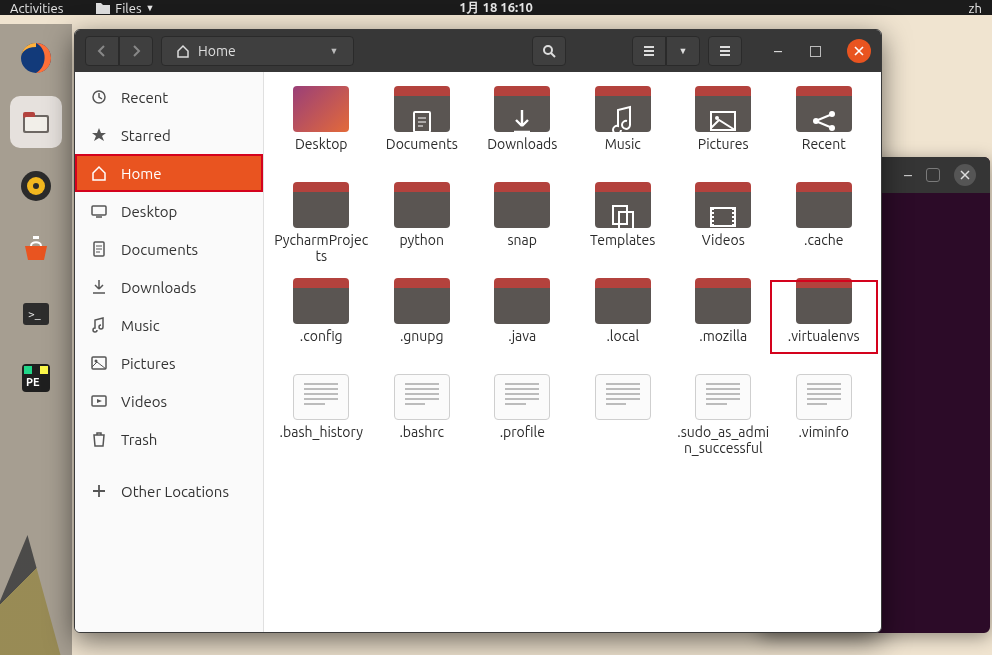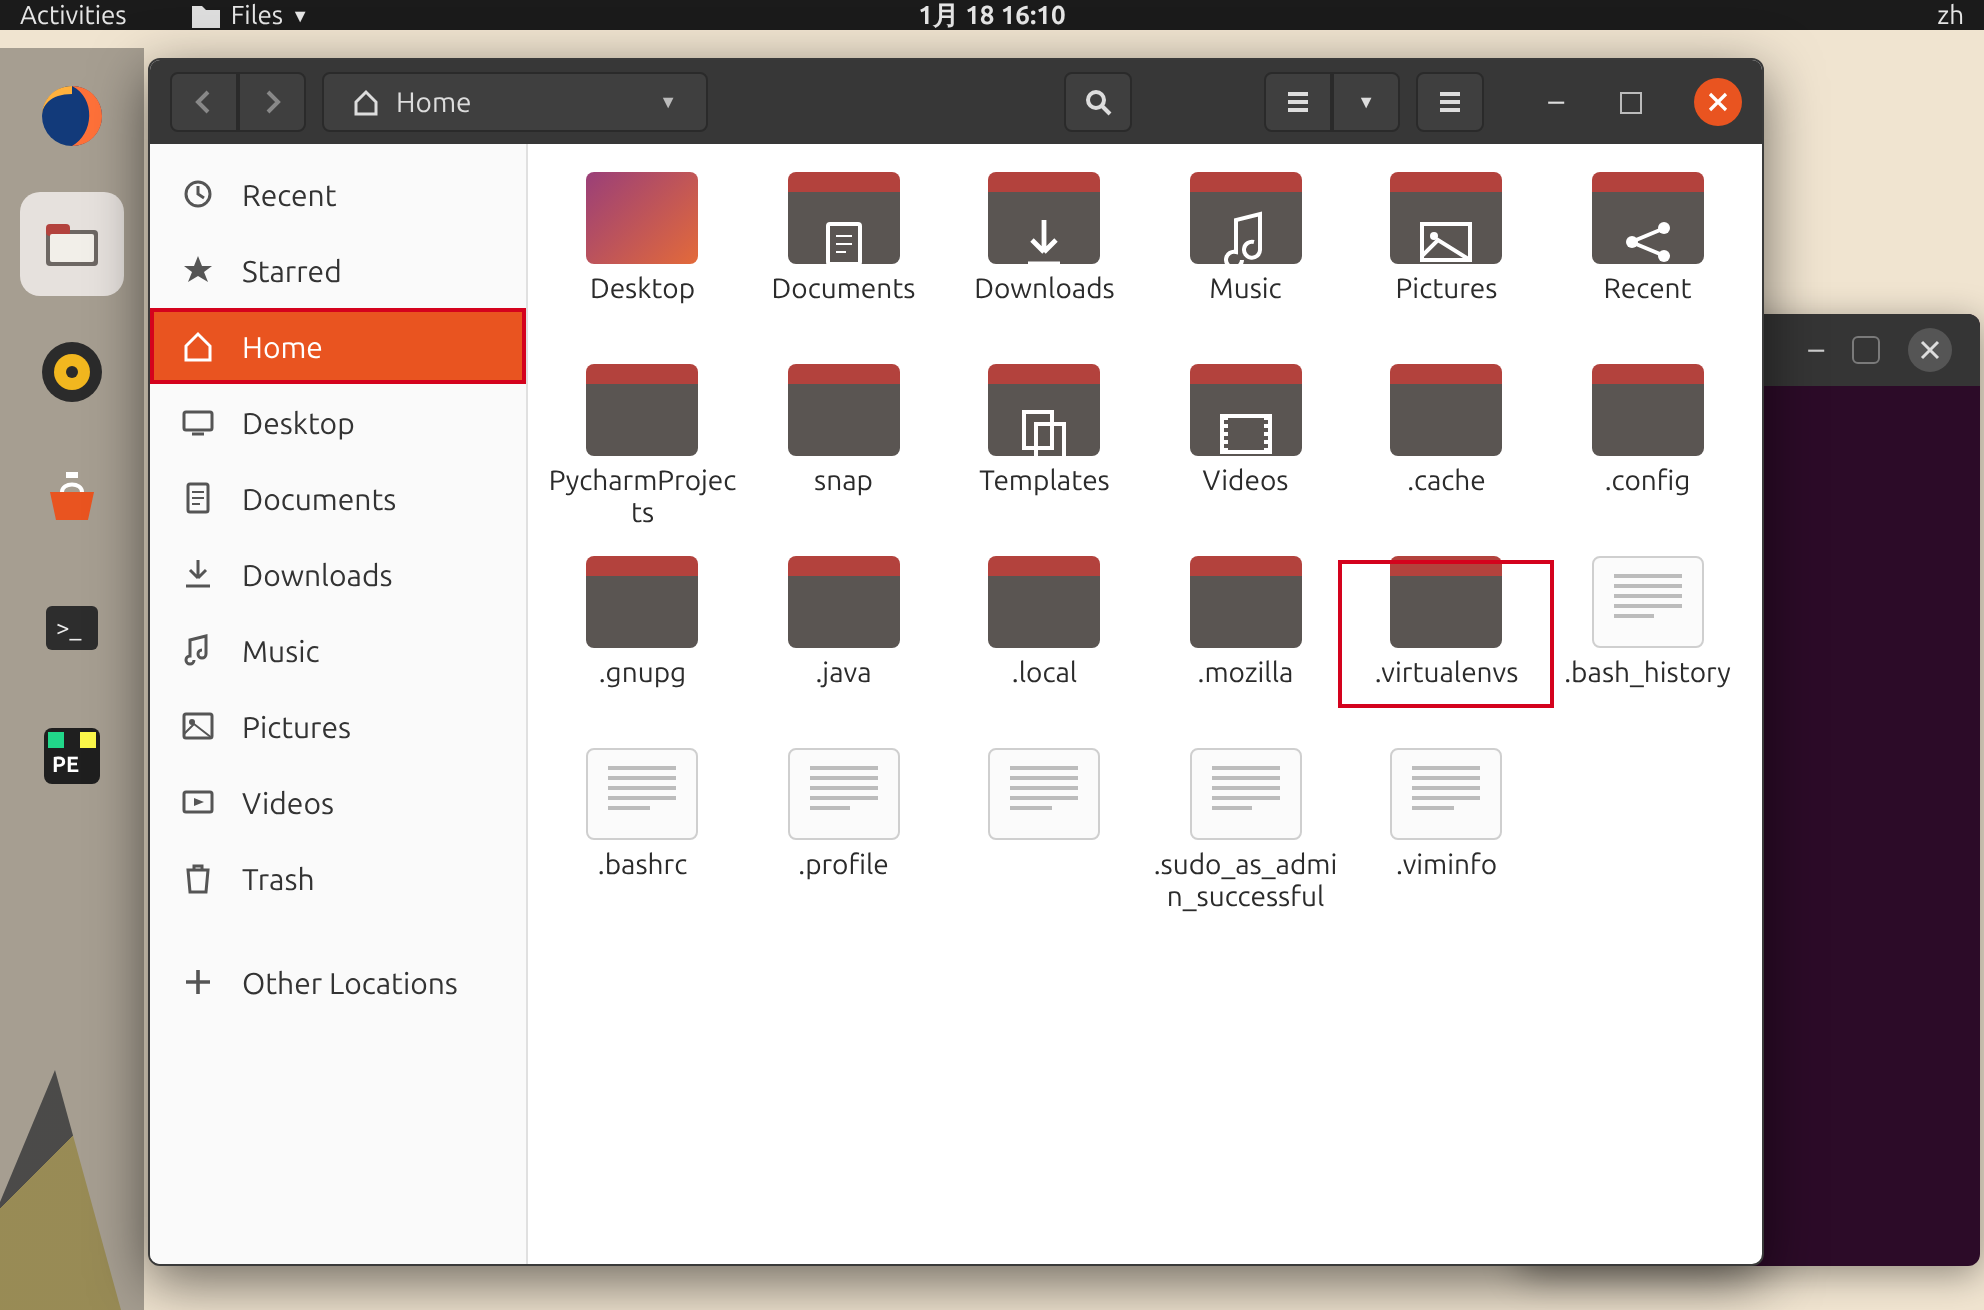--- a/index.html
+++ b/index.html
@@ -407,20 +407,24 @@
             </svg>
           </div>
           <div class="label">Recent</div>
         </div>
         <div class="item">
           <div class="thumb folder icon-variant"></div>
           <div class="label">PycharmProjects</div>
         </div>
         <div class="item">
           <div class="thumb folder icon-variant"></div>
+          <div class="label">python</div>
+        </div>
+        <div class="item">
+          <div class="thumb folder icon-variant"></div>
           <div class="label">snap</div>
         </div>
         <div class="item">
           <div class="thumb folder icon-variant">
             <svg width="56" height="46" viewBox="0 0 56 46" style="position:absolute;inset:0">
               <rect x="18" y="14" width="14" height="18" fill="none" stroke="#fff" stroke-width="2"></rect>
               <rect x="24" y="20" width="14" height="18" fill="none" stroke="#fff" stroke-width="2"></rect>
             </svg>
           </div>
           <div class="label">Templates</div>

